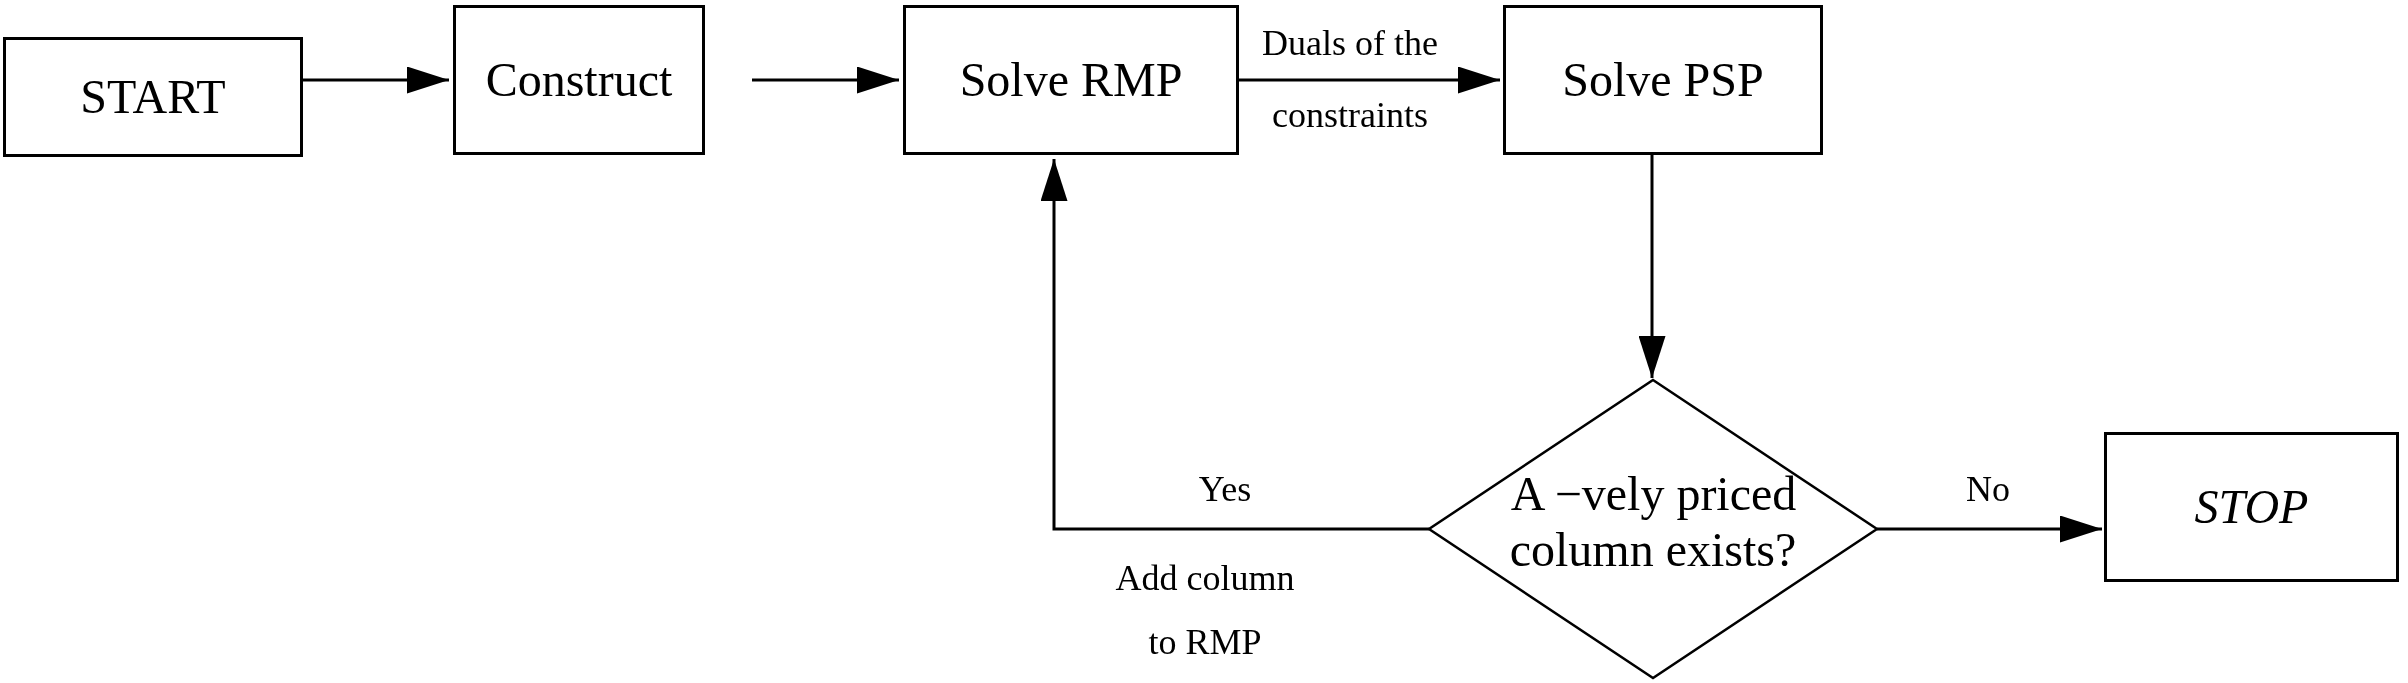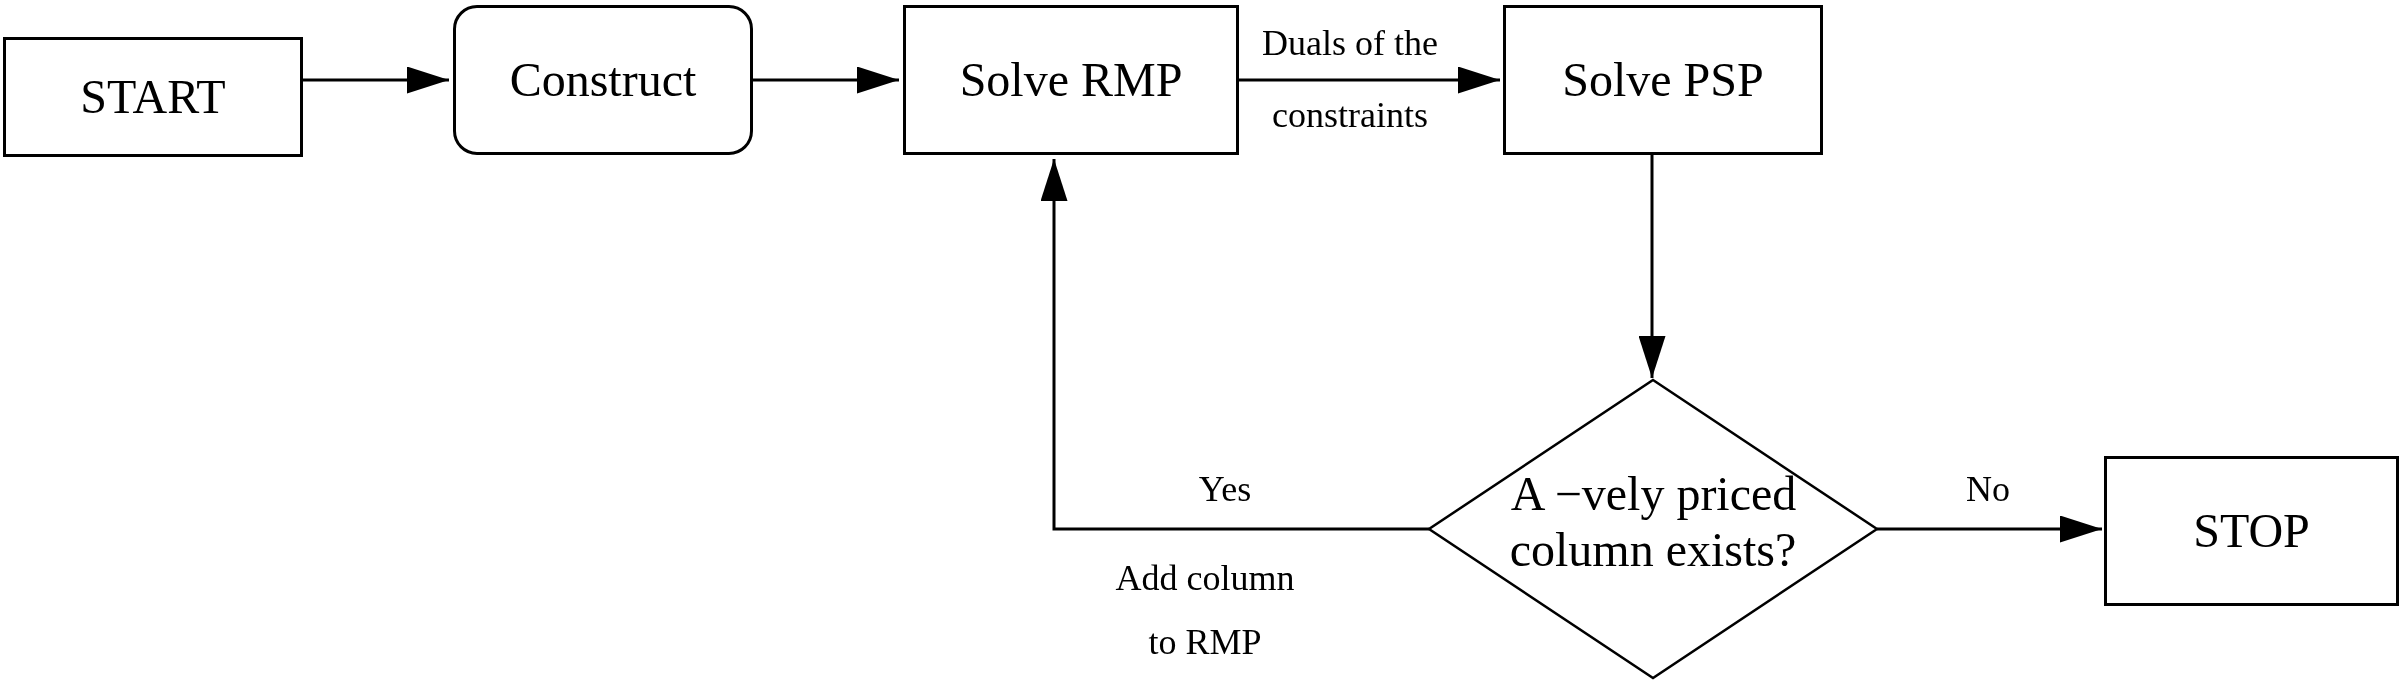--- a/index.html
+++ b/index.html
@@ -80,33 +80,33 @@
 
     <line x1="1877" y1="529" x2="2102" y2="529" stroke="#000000" stroke-width="3" marker-end="url(#arrowhead)"></line>
 
     <polygon points="1653,380 1877,529 1653,678 1429,529" fill="#ffffff" stroke="#000000" stroke-width="2.5"></polygon>
   </svg>
 
   <div class="node" style="left:3px; top:5px; width:300px; height:120px;margin-top:32px;">
     <span class="line-block">START</span>
   </div>
 
-  <div class="node" style="left:453px; top:5px; width:300px; height:150px;border-radius:24px;">
+  <div class="node" style="left:453px; top:5px; width:252px; height:150px;">
     <span class="line-block">Construct</span>
   </div>
 
   <div class="node" style="left:903px; top:5px; width:336px; height:150px;">
     <span class="line-block">Solve RMP</span>
   </div>
 
   <div class="node" style="left:1503px; top:5px; width:320px; height:150px;">
     <span class="line-block">Solve PSP</span>
   </div>
 
-  <div class="node" style="left:2104px; top:456px; width:295px; height:150px;">
+  <div class="node" style="left:2104px; top:432px; width:295px; height:150px;font-style:italic;">
     <span class="line-block">STOP</span>
   </div>
 
   <div class="diamond-label">
     <span class="line-block">A −vely priced</span>
     <span class="line-block">column exists?</span>
   </div>
 
   <div class="label" style="left:1350px; top:16px;">Duals of the</div>
 

